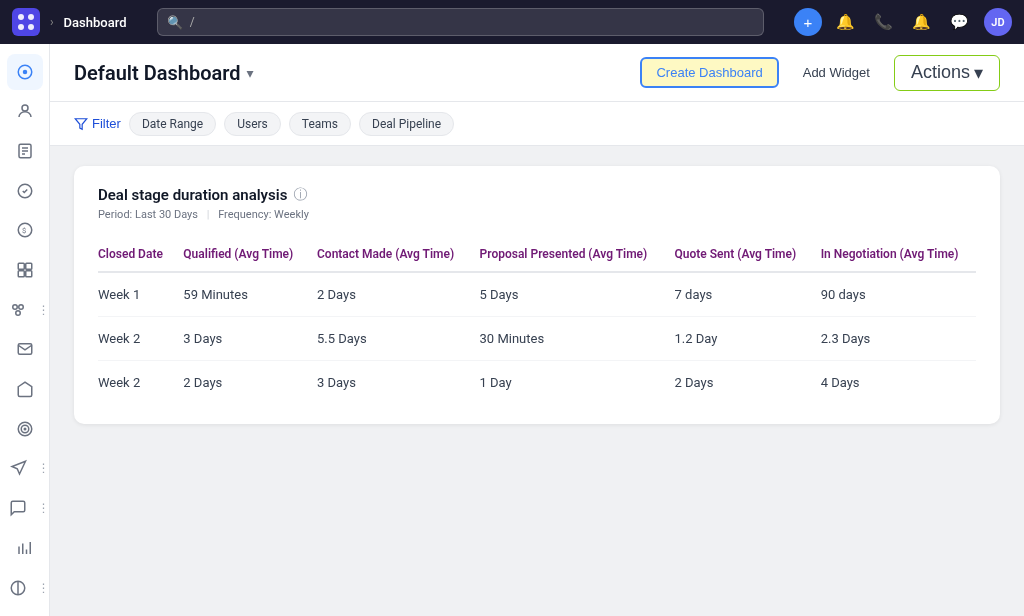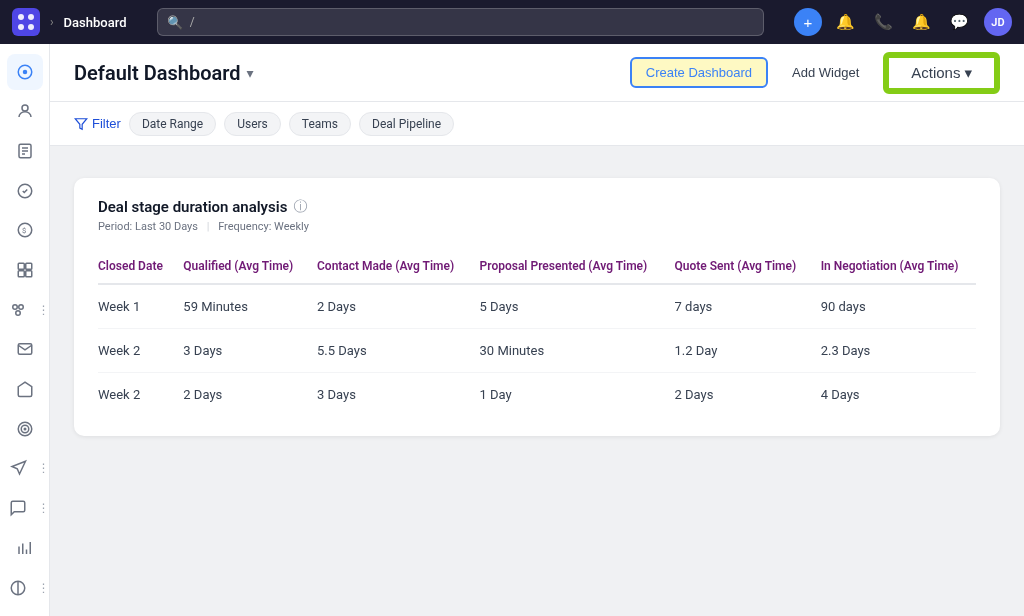--- a/index.html
+++ b/index.html
@@ -77,43 +77,43 @@
     .header-actions { display: flex; align-items: center; gap: 10px; }
     .btn-create {
       background: #fef9c3; border: 2px solid #3b82f6; color: #3b82f6;
       padding: 6px 14px; border-radius: 6px; font-size: 13px; font-weight: 500; cursor: pointer;
     }
     .btn-add-widget {
       background: none; border: none; color: #374151;
       padding: 6px 14px; font-size: 13px; font-weight: 500; cursor: pointer;
     }
     .btn-actions {
-      background: none; border: 6px solid #84cc16; color: #374151;
-      padding: 6px 22px; border-radius: 6px; font-size: 15px; font-weight: 500; cursor: pointer;
+      background: none; border: 1px solid #84cc16; color: #374151;
+      padding: 6px 16px; border-radius: 6px; font-size: 18px; font-weight: 500; cursor: pointer;
       display: flex; align-items: center; gap: 4px;
     }
 
     
     .filter-bar {
       background: #fff; border-bottom: 1px solid #e5e7eb;
       padding: 0 24px; height: 44px;
       display: flex; align-items: center; gap: 8px;
     }
     .filter-icon-btn {
       display: flex; align-items: center; gap: 4px;
       color: #1d4ed8; font-size: 13px; cursor: pointer; background: none; border: none;
     }
     .filter-chip {
       background: #f3f4f6; border: 1px solid #e5e7eb;
       padding: 4px 12px; border-radius: 16px;
       font-size: 12px; color: #374151; cursor: pointer;
     }
 
     
-    .dashboard-content { flex: 1; overflow-y: auto; padding: 32px 24px; background: #f0f1f3; }
+    .dashboard-content { flex: 1; overflow-y: auto; padding: 20px 24px; background: #f0f1f3; }
 
     
     .widget-card {
       background: #fff; border-radius: 10px; box-shadow: 0 1px 4px rgba(0,0,0,0.08);
       padding: 20px 24px;
     }
     .widget-header { margin-bottom: 4px; display: flex; align-items: center; gap: 6px; }
     .widget-title { font-size: 15px; font-weight: 600; color: #111827; }
     .widget-info-icon { color: #9ca3af; font-size: 14px; }
     .widget-meta { font-size: 11px; color: #6b7280; margin-bottom: 16px; }

